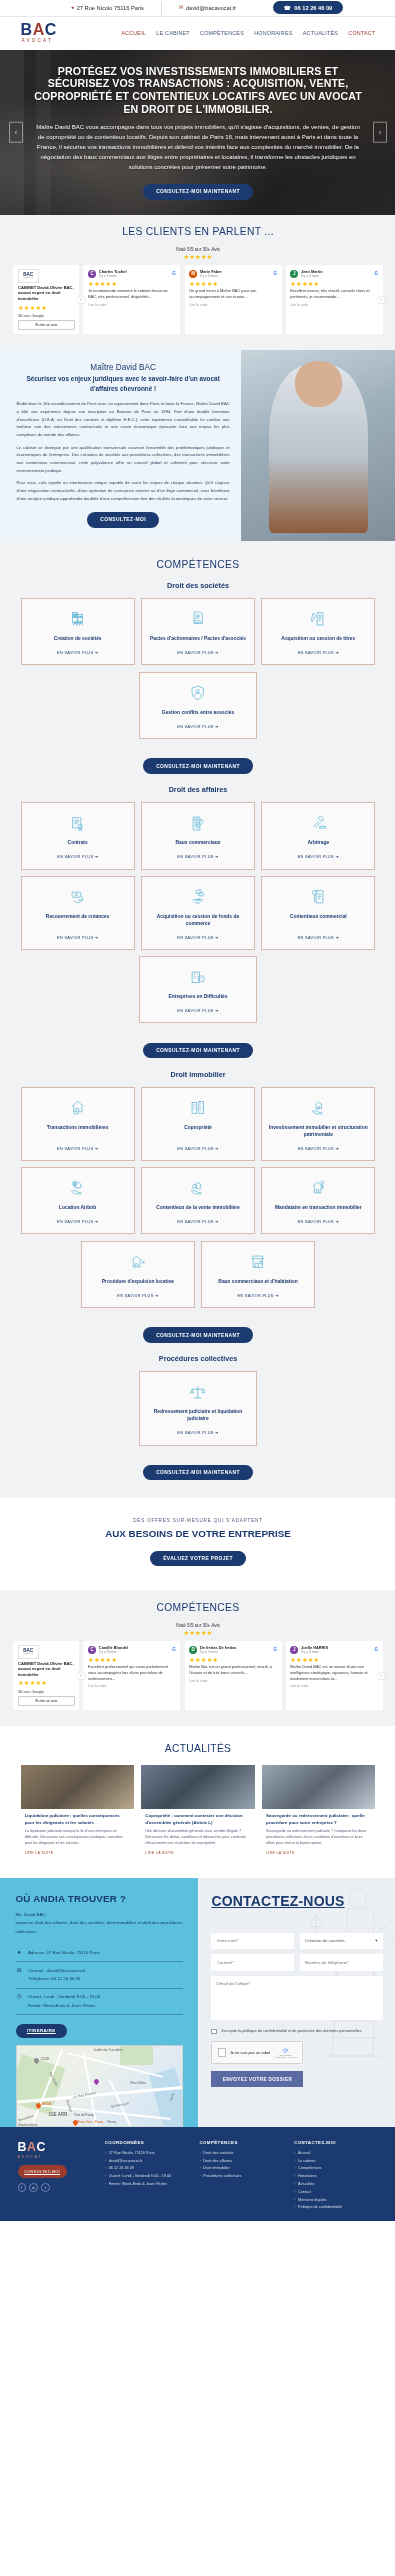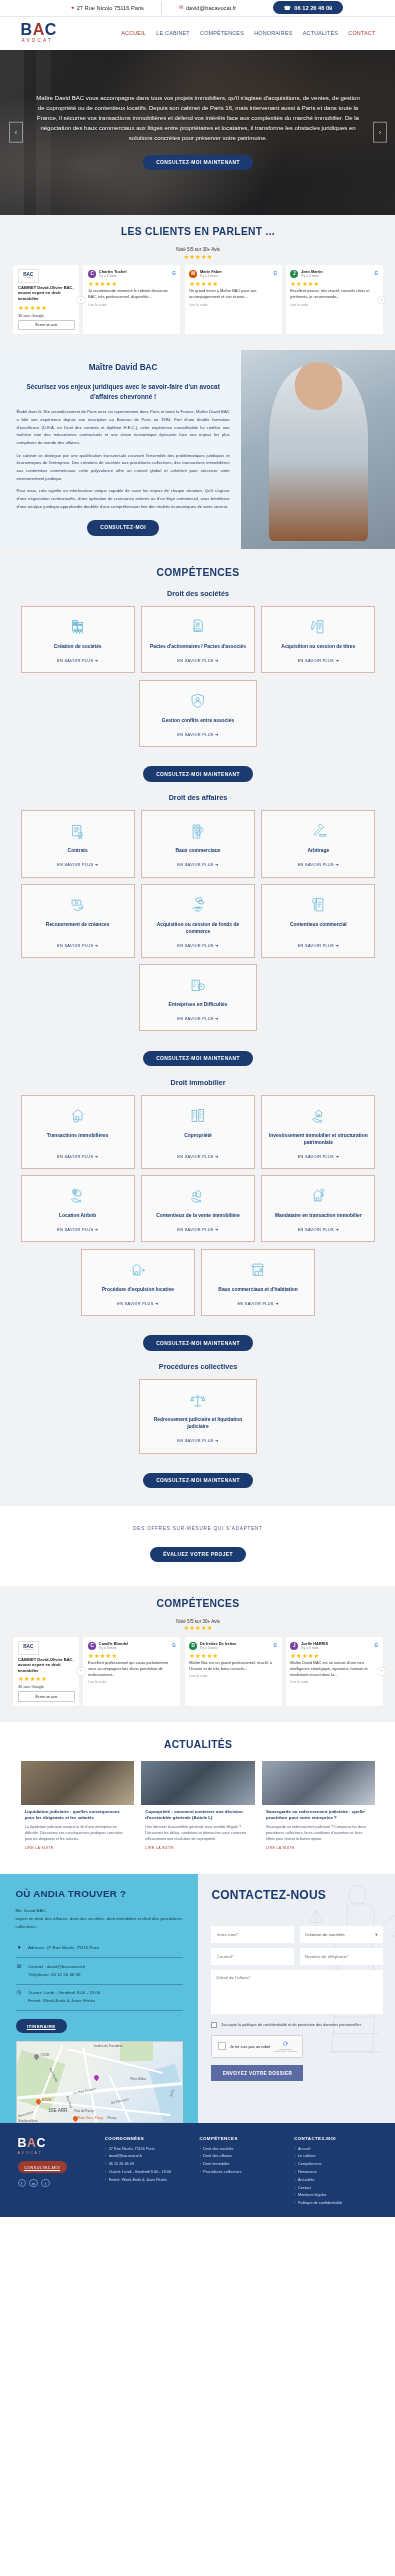--- a/index.html
+++ b/index.html
@@ -94,21 +94,21 @@
     z-index: 3; font-size: 7.2px; cursor: pointer; background: transparent;
   }
   .arrowbtn.left { left: 9.3px; }
   .arrowbtn.right { right: 9.3px; }
 
   
   .sec { padding: 17.5px 20.6px; }
   .sec.grey { background: #f1f2f4; }
   .sec.white { background: #ffffff; }
   .sec-title {
-    text-align: center; color: #1b3a70; font-size: 10.3px; font-weight: bold;
+    text-align: center; color: #1b3a70; font-size: 10.3px; font-weight: normal;
     letter-spacing: 0.3px; margin-bottom: 10.3px;
   }
   .sub-title {
     text-align: center; color: #1b3a70; font-size: 7.2px; font-weight: bold;
     margin: 11.3px 0 8.2px;
   }
 
   
   .reviews-strip { background: #f1f2f4; padding: 11.3px 13.4px 15.5px; }
   .g-badge { display: flex; flex-direction: column; align-items: center; margin-bottom: 5.2px; }
@@ -144,21 +144,21 @@
   .rev-more { font-size: 3.6px; color: #999; margin-top: 1px; }
   .carousel-arrow {
     position:absolute; top:50%; transform:translateY(-50%); width:7.2px;height:7.2px;
     border-radius:50%; background:#fff; box-shadow:0 0 1.5px rgba(0,0,0,.25);
     display:flex;align-items:center;justify-content:center;font-size:4.1px;color:#666;z-index:4;
   }
 
   
   .pres { background: #eef5fa; display: flex; padding: 0; }
   .pres-left { flex: 1; padding: 13.4px 11.3px 13.4px 16.5px; }
-  .pres-left h2 { color: #1b3a70; font-size: 8.2px; font-weight: bold; text-align:center; margin-bottom: 10px;}
+  .pres-left h2 { color: #1b3a70; font-size: 8.2px; font-weight: normal; text-align:center; margin-bottom: 2px;}
   .pres-left h3 { color: #1b3a70; font-size: 6.4px; font-weight: bold; text-align:center; line-height:1.45; margin-bottom: 7.2px;}
   .pres-left p { font-size: 4.2px; line-height: 1.85; color: #33415c; text-align: justify; margin-bottom: 4.6px;}
   .pres-right { width: 155px; background:
       linear-gradient(160deg,#c9d4dc 0%,#9fb0bd 40%,#7f8e9a 100%); position: relative; overflow:hidden;}
   .pres-right::before{
     content:""; position:absolute; left:18%; top:8%; width:64%; height:88%;
     background: linear-gradient(180deg,#dfe4e8 0%,#b9c3cb 55%,#8d5b3a 100%);
     border-radius: 40% 40% 4% 4%;
   }
   .pres-right::after{
@@ -212,21 +212,21 @@
   .map { height: 82px; background:
      linear-gradient(135deg,#e9efe4 0%,#eef1ea 35%,#dfeaf3 70%,#cfe3f0 100%);
      position: relative; overflow:hidden; border:0.5px solid rgba(0,0,0,.1);}
   .map .road { position:absolute; background:#fff; }
   .map .grn { position:absolute; background:#cfe3c0; }
   .map .water { position:absolute; background:#bcdcee; }
   .map .pin { position:absolute; width:5.2px;height:5.2px;border-radius:50% 50% 50% 0;
      transform:rotate(-45deg); }
   .map .lab { position:absolute; font-size:3.1px; color:#5a5a5a; }
   .contact-right { flex:1; background:#eceff3; padding: 14.4px 13.4px; position:relative; overflow:hidden;}
-  .contact-right h2 { color:#1b3a70; font-size: 12px; font-weight:bold; margin-bottom: 24px; letter-spacing:0.2px;}
+  .contact-right h2 { color:#1b3a70; font-size: 14px; font-weight:bold; margin-bottom: 24px; letter-spacing:0.2px;text-decoration:underline;}
   .statue { position:absolute; right:-13.4px; top:5.2px; width: 108px; height: 191px; opacity:.2; }
   .form-row { display:flex; gap: 5.2px; margin-bottom: 5.2px; position:relative; z-index:2;}
   .finput, .fselect {
     flex:1; background:#fff; border:none; height: 16.5px; padding: 0 5.2px;
     font-size: 4.4px; color:#8b8b96; font-family:"Liberation Sans",sans-serif;
   }
   .fselect { display:flex; align-items:center; justify-content:space-between; color:#53535e;}
   .ftext { width:100%; background:#fff; border:none; height: 44px; padding: 5.2px;
     font-size: 4.4px; color:#8b8b96; font-family:"Liberation Sans",sans-serif; resize:none; position:relative; z-index:2;}
   .consent { display:flex; gap:4.1px; margin: 7.2px 0 6.2px; position:relative; z-index:2;}
@@ -293,20 +293,21 @@
       <a href="#">ACTUALITÉS</a>
       <a href="#" class="last">CONTACT</a>
     </nav>
   </div>
 
   <section class="hero">
     <div class="hero-bg"></div>
     <button class="arrowbtn left">‹</button>
     <button class="arrowbtn right">›</button>
     <div class="hero-inner">
+      <h1>PROTÉGEZ VOS INVESTISSEMENTS IMMOBILIERS ET SÉCURISEZ VOS TRANSACTIONS : ACQUISITION, VENTE, COPROPRIÉTÉ ET CONTENTIEUX LOCATIFS AVEC UN AVOCAT EN DROIT DE L'IMMOBILIER.</h1>
       <p>Maître David BAC vous accompagne dans tous vos projets immobiliers, qu'il s'agisse d'acquisitions, de ventes, de gestion de copropriété ou de contentieux locatifs. Depuis son cabinet de Paris 16, mais intervenant aussi à Paris et dans toute la France, il sécurise vos transactions immobilières et défend vos intérêts face aux complexités du marché immobilier. De la négociation des baux commerciaux aux litiges entre propriétaires et locataires, il transforme les obstacles juridiques en solutions concrètes pour préserver votre patrimoine.</p>
       <button class="btn-primary">CONSULTEZ-MOI MAINTENANT</button>
     </div>
   </section>
 
   <section class="reviews-strip">
     <div class="sec-title">LES CLIENTS EN PARLENT ...</div>
     <div class="g-badge">
       <span class="lbl">Noté 5/5 sur 30+ Avis</span>
       <span class="stars">★★★★★</span>
@@ -611,20 +612,21 @@
             </svg></div>
         <div class="ct">Redressement judiciaire et liquidation judiciaire</div>
         <div class="cl"><span>EN SAVOIR PLUS</span> <span>➜</span></div>
       </div>
     </div>
     <div class="center-btn"><button class="btn-primary">CONSULTEZ-MOI MAINTENANT</button></div>
   </section>
 
   <section class="offer">
     <div class="k">DES OFFRES SUR-MESURE QUI S'ADAPTENT</div>
+    <div class="t">AUX BESOINS DE VOTRE ENTREPRISE</div>
     <button class="btn-primary">ÉVALUEZ VOTRE PROJET</button>
   </section>
 
   <section class="reviews-strip">
     <div class="sec-title">COMPÉTENCES</div>
     <div class="g-badge">
       <span class="lbl">Noté 5/5 sur 30+ Avis</span>
       <span class="stars">★★★★★</span>
     </div>
     <div class="rev-row" style="position:relative">

